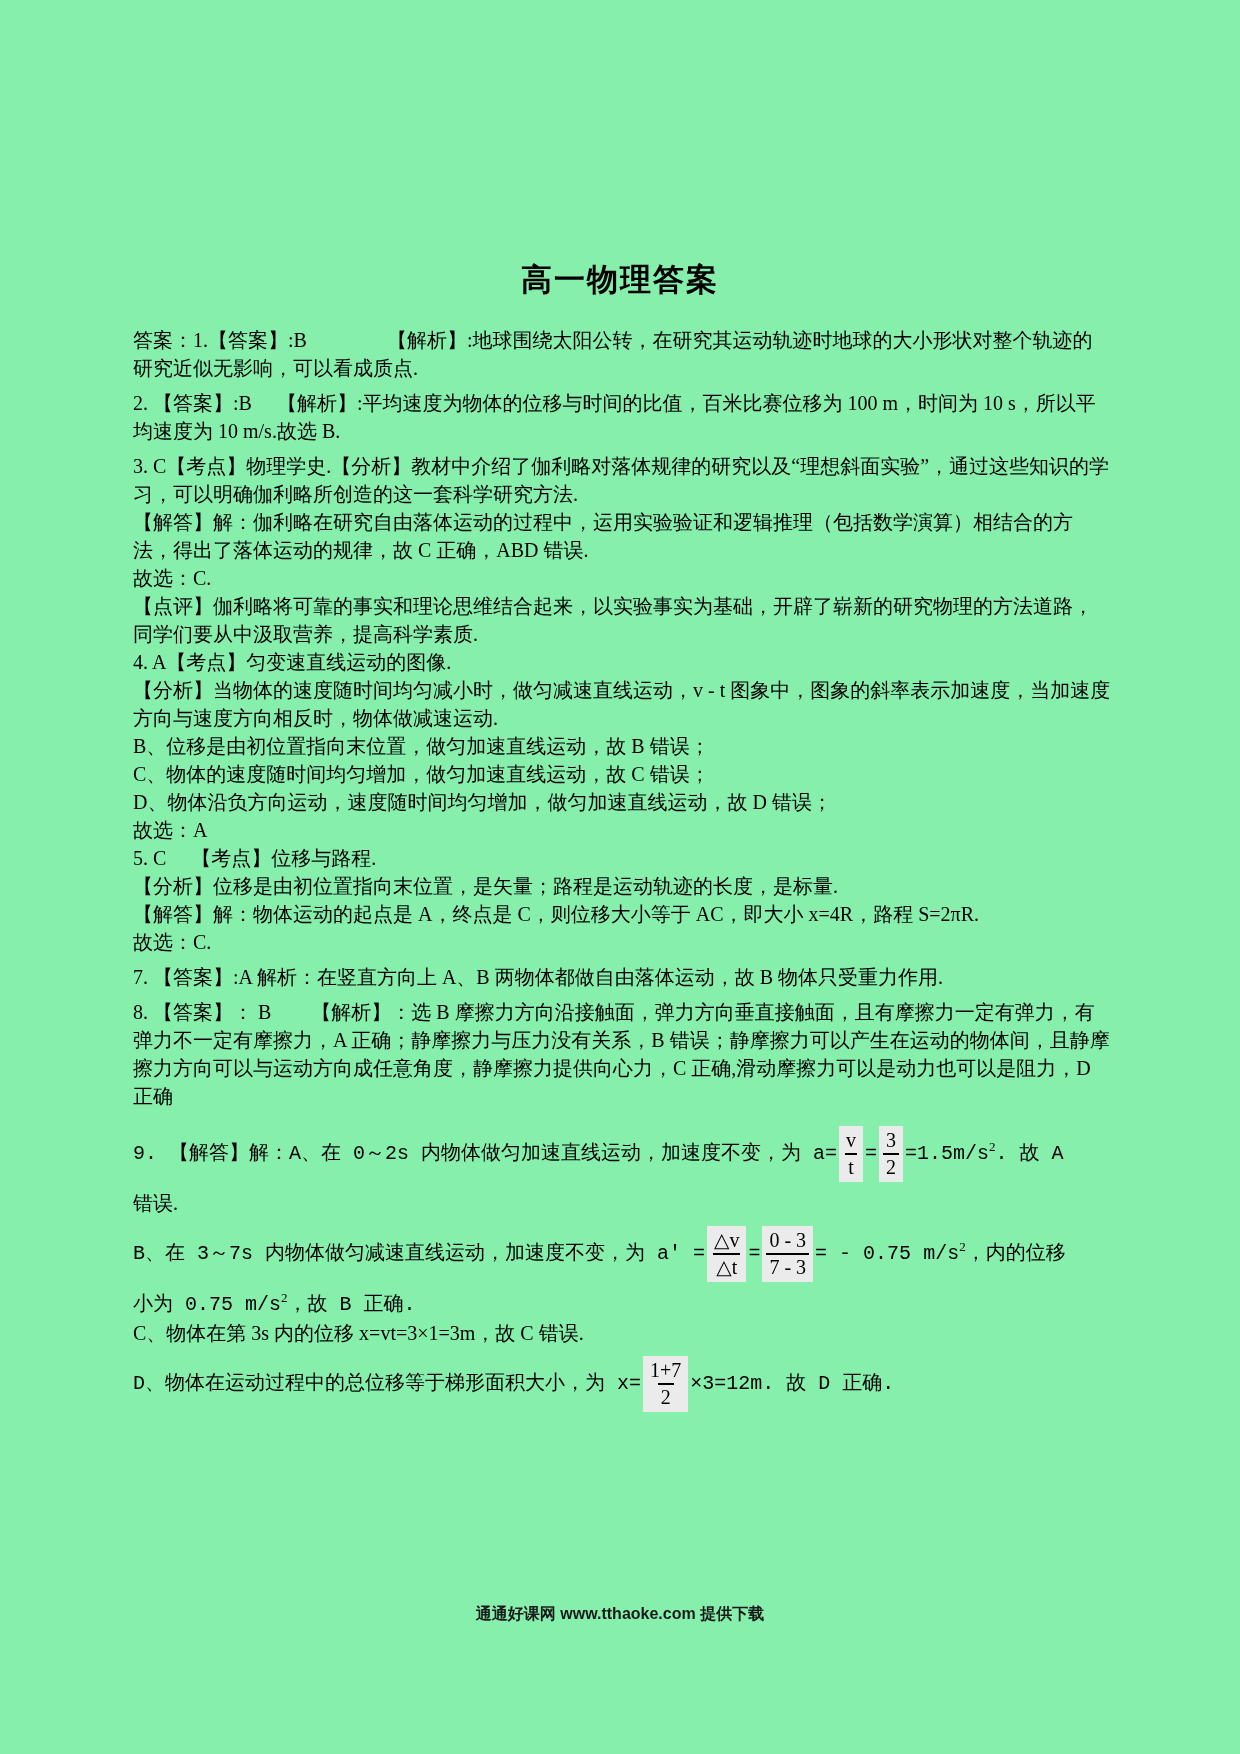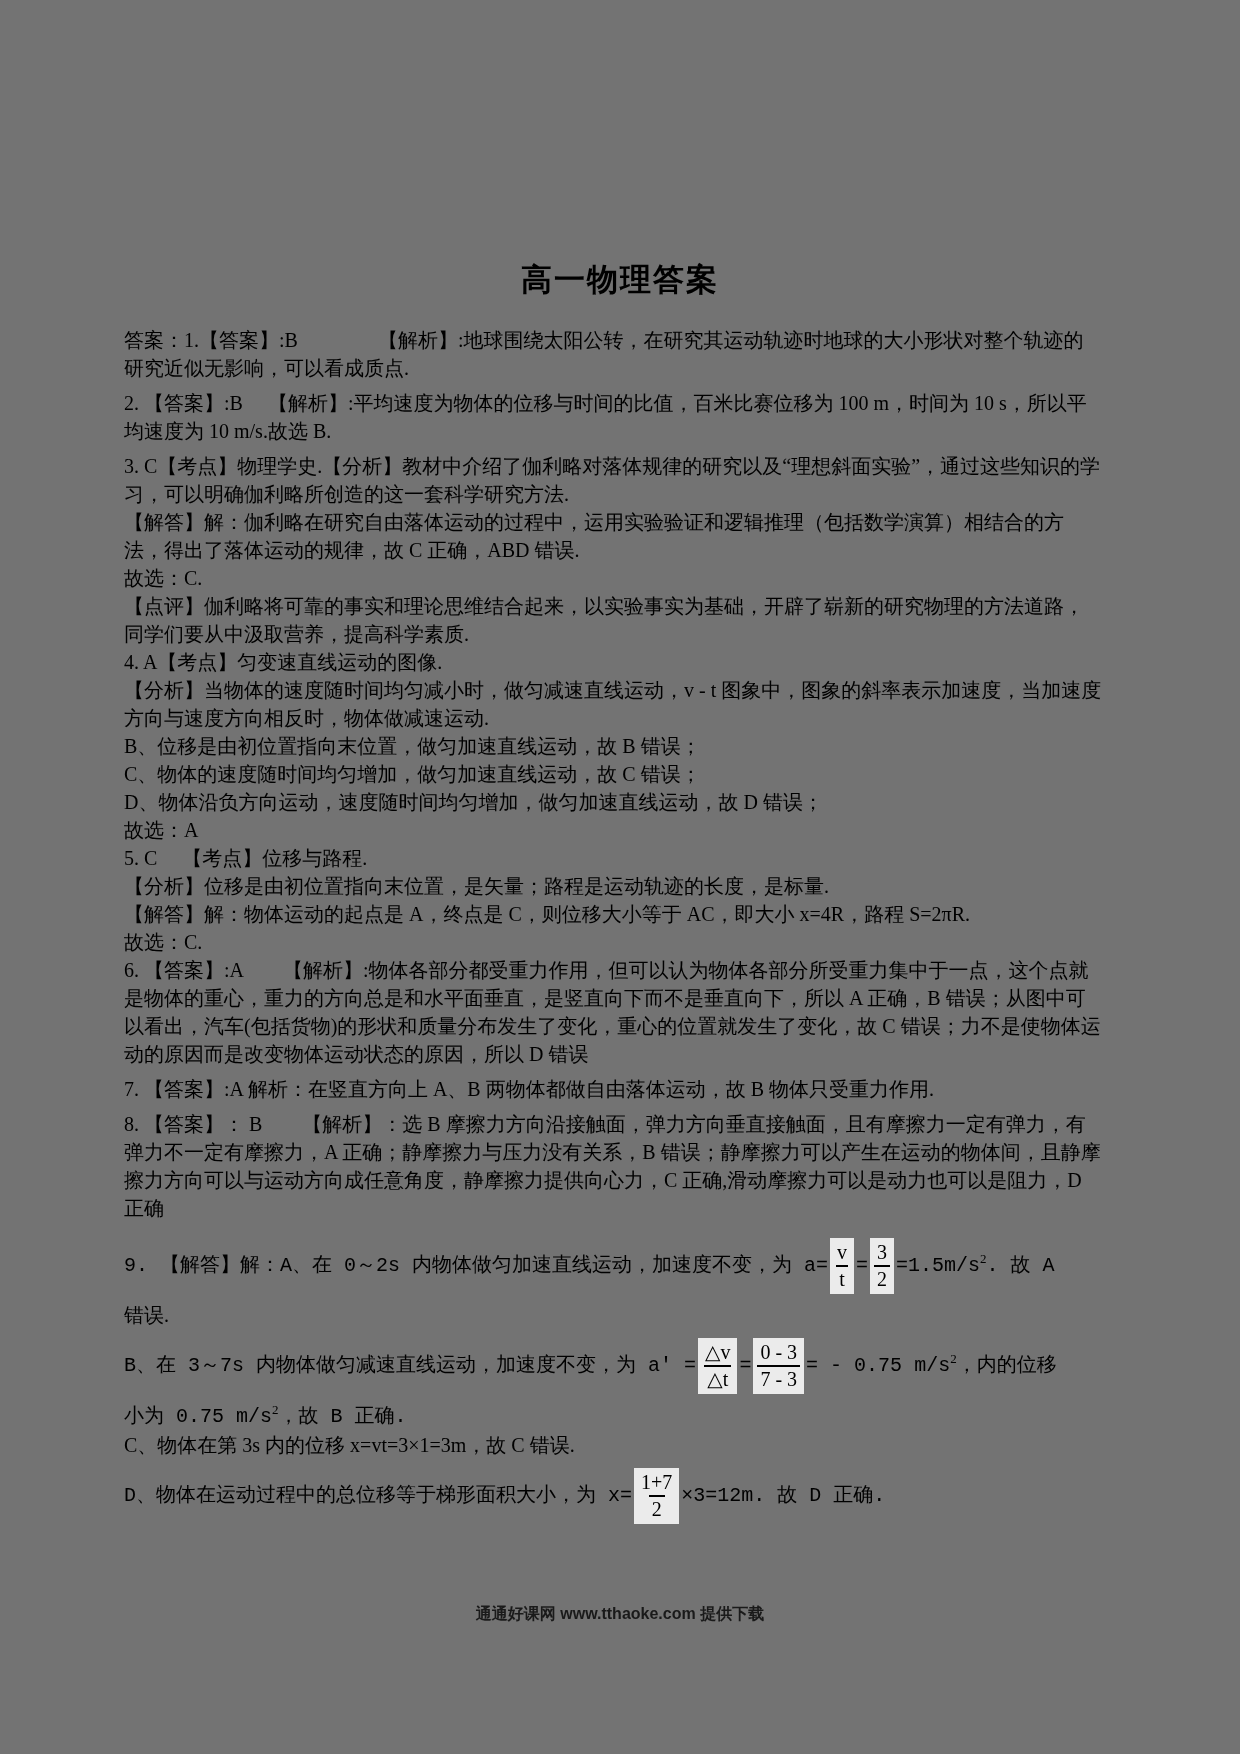--- a/index.html
+++ b/index.html
@@ -11,38 +11,38 @@
     width: 1240px;
     height: 1754px;
     position: relative;
     font-family: "Liberation Serif", "DejaVu Serif", serif;
     color: #000000;
   }
   .page {
     position: relative;
     width: 1240px;
     height: 1754px;
-    background: #737373;
+    background: #86efac;
     overflow: hidden;
   }
   .title {
     position: absolute;
     top: 259px;
     left: 0;
     width: 100%;
     margin: 0;
     text-align: center;
     font-family: "Liberation Serif", "DejaVu Serif", serif;
     font-weight: bold;
     font-size: 31px;
     letter-spacing: 2px;
   }
   .content {
     position: absolute;
-    left: 124px;
+    left: 133px;
     top: 326px;
     width: 978px;
     font-size: 20px;
     line-height: 28px;
   }
   .para {
     margin: 0;
     white-space: pre-wrap;
     word-break: break-all;
   }
@@ -95,21 +95,20 @@
     <p class="para">4. A【考点】匀变速直线运动的图像.</p>
     <p class="para">【分析】当物体的速度随时间均匀减小时，做匀减速直线运动，v - t 图象中，图象的斜率表示加速度，当加速度方向与速度方向相反时，物体做减速运动.</p>
     <p class="para">B、位移是由初位置指向末位置，做匀加速直线运动，故 B 错误；</p>
     <p class="para">C、物体的速度随时间均匀增加，做匀加速直线运动，故 C 错误；</p>
     <p class="para">D、物体沿负方向运动，速度随时间均匀增加，做匀加速直线运动，故 D 错误；</p>
     <p class="para">故选：A</p>
     <p class="para">5. C 　【考点】位移与路程.</p>
     <p class="para">【分析】位移是由初位置指向末位置，是矢量；路程是运动轨迹的长度，是标量.</p>
     <p class="para">【解答】解：物体运动的起点是 A，终点是 C，则位移大小等于 AC，即大小 x=4R，路程 S=2πR.</p>
     <p class="para">故选：C.</p>
-    <p class="para">6. 【答案】:A　　【解析】:物体各部分都受重力作用，但可以认为物体各部分所受重力集中于一点，这个点就是物体的重心，重力的方向总是和水平面垂直，是竖直向下而不是垂直向下，所以 A 正确，B 错误；从图中可以看出，汽车(包括货物)的形状和质量分布发生了变化，重心的位置就发生了变化，故 C 错误；力不是使物体运动的原因而是改变物体运动状态的原因，所以 D 错误</p>
     <p class="para gap">7. 【答案】:A 解析：在竖直方向上 A、B 两物体都做自由落体运动，故 B 物体只受重力作用.</p>
     <p class="para gap">8. 【答案】： B　　【解析】：选 B 摩擦力方向沿接触面，弹力方向垂直接触面，且有摩擦力一定有弹力，有弹力不一定有摩擦力，A 正确；静摩擦力与压力没有关系，B 错误；静摩擦力可以产生在运动的物体间，且静摩擦力方向可以与运动方向成任意角度，静摩擦力提供向心力，C 正确,滑动摩擦力可以是动力也可以是阻力，D 正确</p>
 
     <p class="para formula gap"><span class="ft">9. 【解答】解：A、在 0～2s 内物体做匀加速直线运动，加速度不变，为 a=</span><span class="frac"><span class="num">v</span><span class="den">t</span></span><span class="ft">=</span><span class="frac"><span class="num">3</span><span class="den">2</span></span><span class="ft">=1.5m/s</span><sup class="sup">2</sup><span class="ft">. 故 A</span></p>
     <p class="para">错误.</p>
 
     <p class="para formula"><span class="ft">B、在 3～7s 内物体做匀减速直线运动，加速度不变，为 a′ =</span><span class="frac"><span class="num">△v</span><span class="den">△t</span></span><span class="ft">=</span><span class="frac"><span class="num">0 - 3</span><span class="den">7 - 3</span></span><span class="ft">= - 0.75 m/s</span><sup class="sup">2</sup><span class="ft">，内的位移</span></p>
     <p class="para"><span class="ft">小为 0.75 m/s</span><sup class="sup">2</sup><span class="ft">，故 B 正确.</span></p>
 
     <p class="para">C、物体在第 3s 内的位移 x=vt=3×1=3m，故 C 错误.</p>

